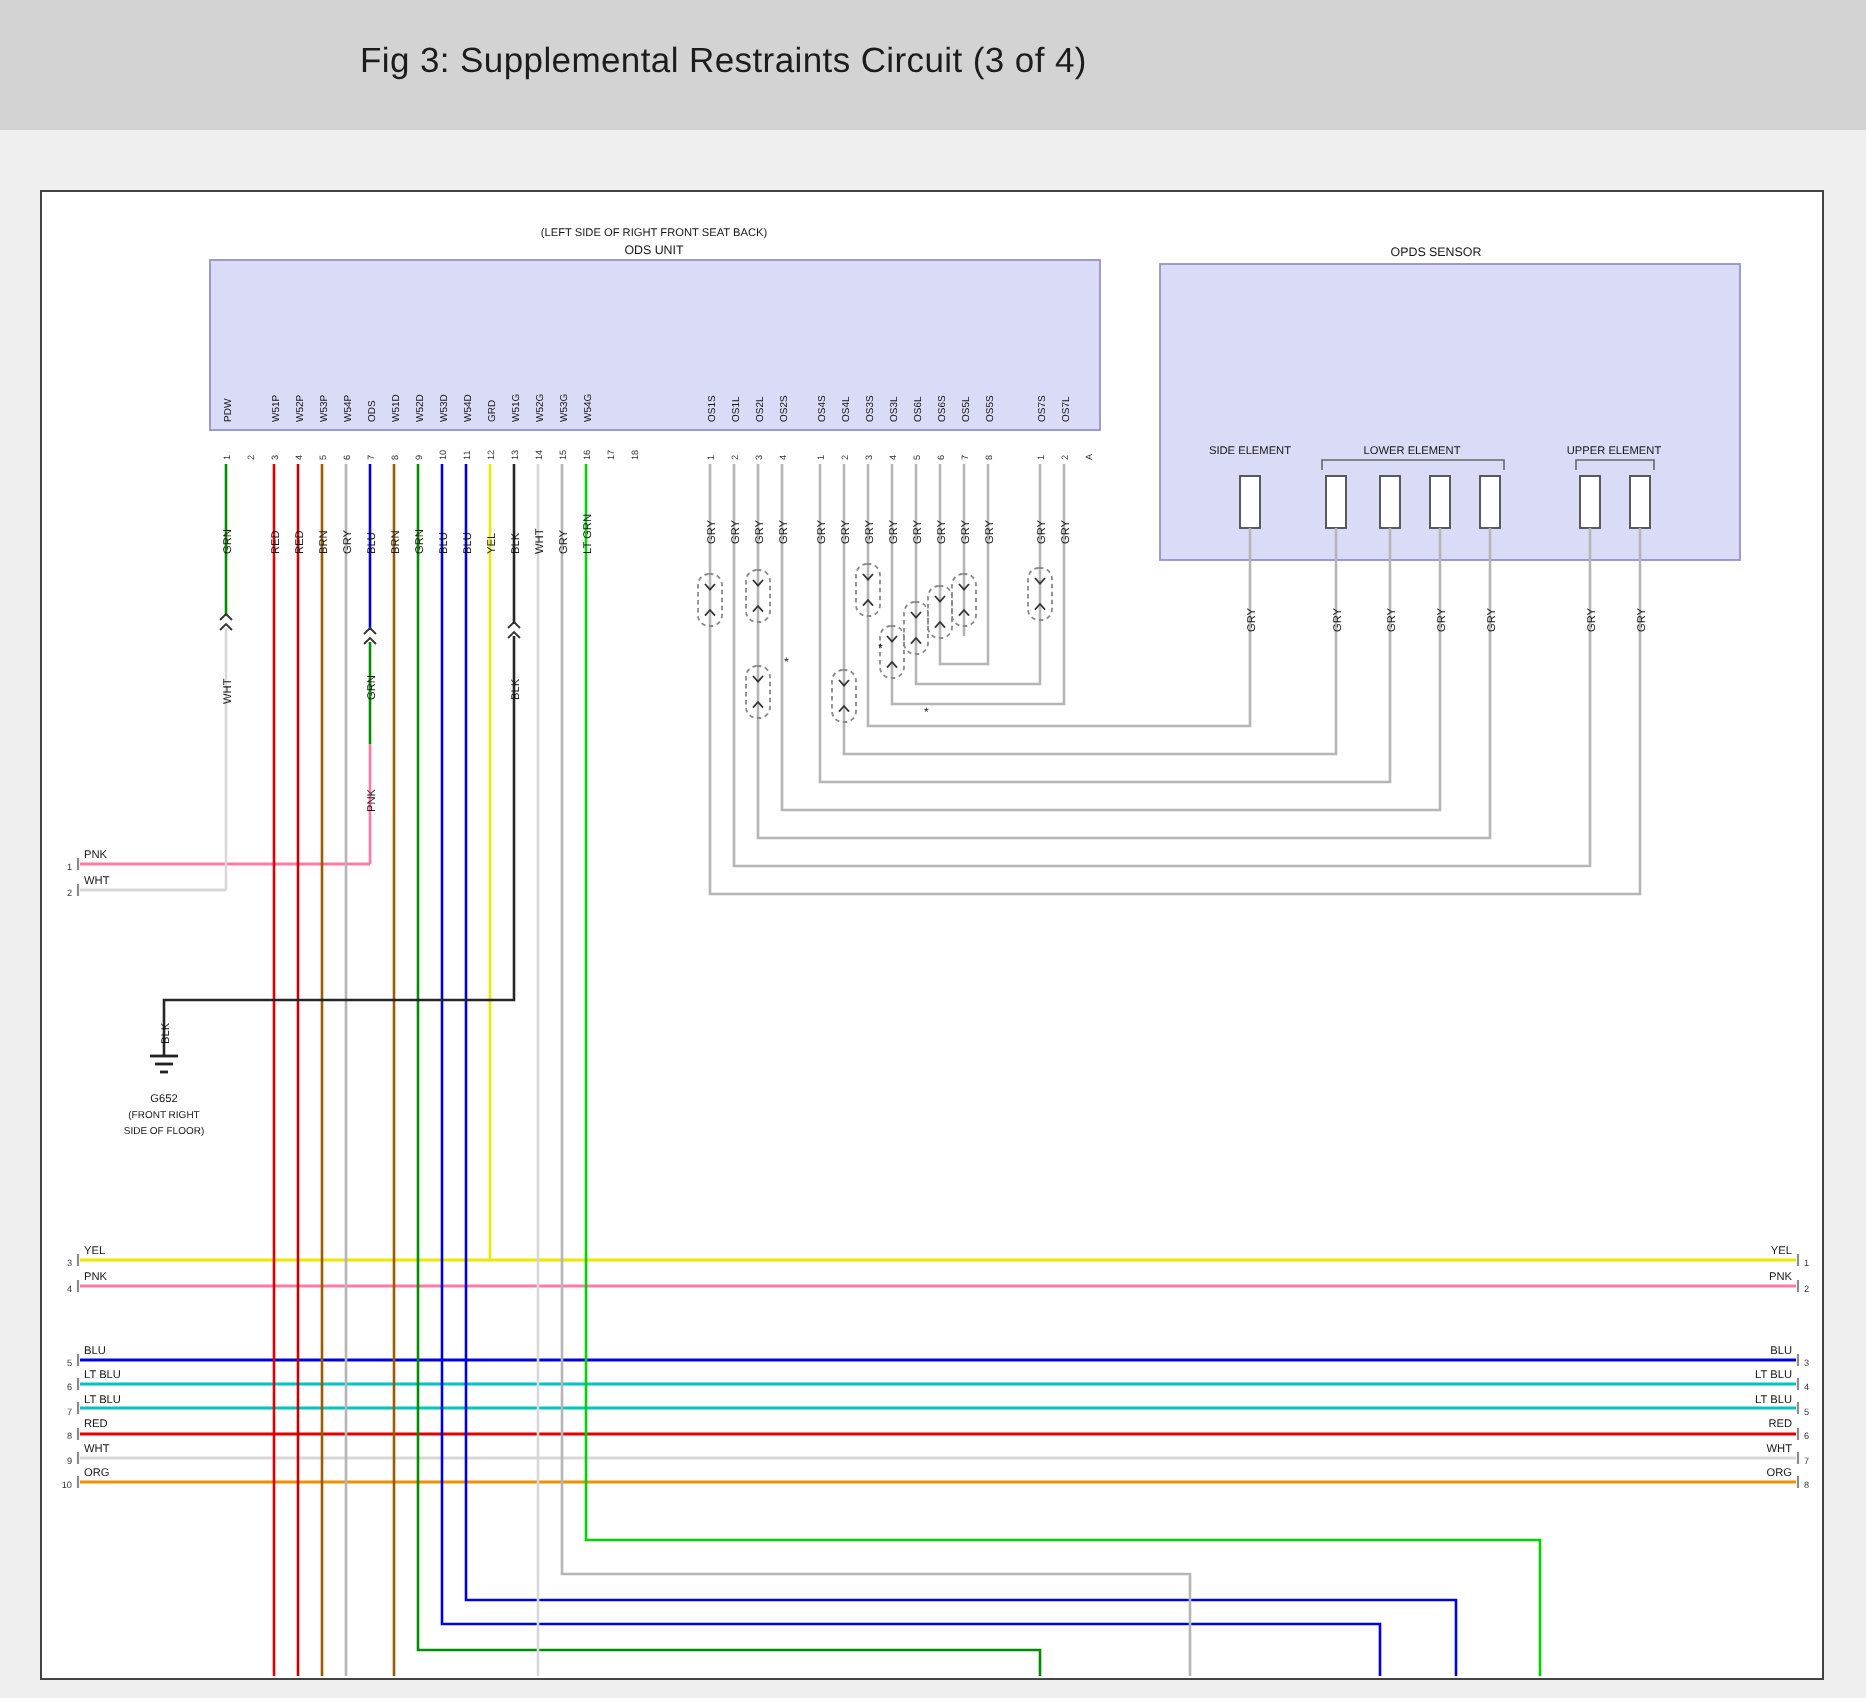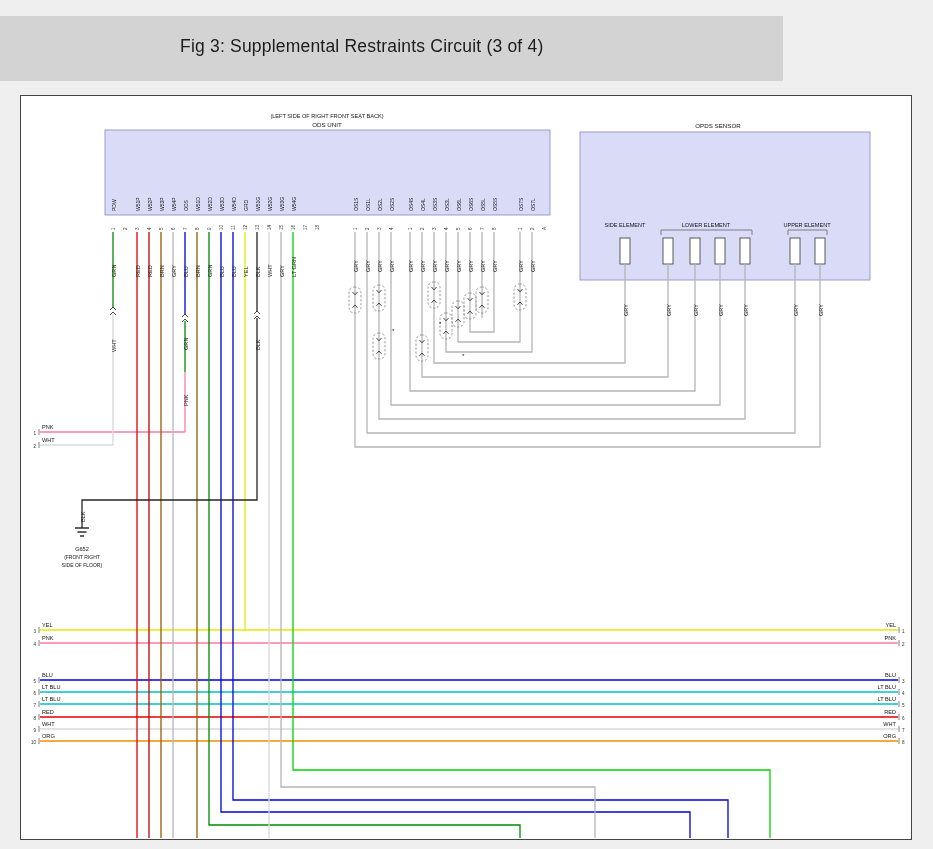--- a/index.html
+++ b/index.html
@@ -1,18 +1,18 @@
 <!DOCTYPE html>
 <html><head>
 <meta charset="utf-8">
 <style>
   * { margin:0; padding:0; box-sizing:border-box; }
   html,body { width:933px; height:849px; }
   body { background:#efefef; font-family:"Liberation Sans", sans-serif; position:relative; overflow:hidden; }
-  .titlebar { position:absolute; left:0; top:16px; width:783px; height:65px; background:#d3d3d3; }
+  .titlebar { position:absolute; left:0; top:0; width:933px; height:65px; background:#d3d3d3; }
   .title { position:absolute; left:180px; top:20px; font-size:17.5px; color:#1c1c1c; letter-spacing:.2px; }
   .canvas { position:absolute; left:0; top:0; }
   svg { display:block; }
   text { font-family:"Liberation Sans", sans-serif; fill:#151515; }
   .t45 { font-size:4.6px; fill:#333; }
   .t5  { font-size:5px; }
   .t55 { font-size:5.6px; }
   .t6  { font-size:6.2px; }
   .wire  { fill:none; stroke-width:1.3; }
   .wireh { fill:none; stroke-width:1.5; }

